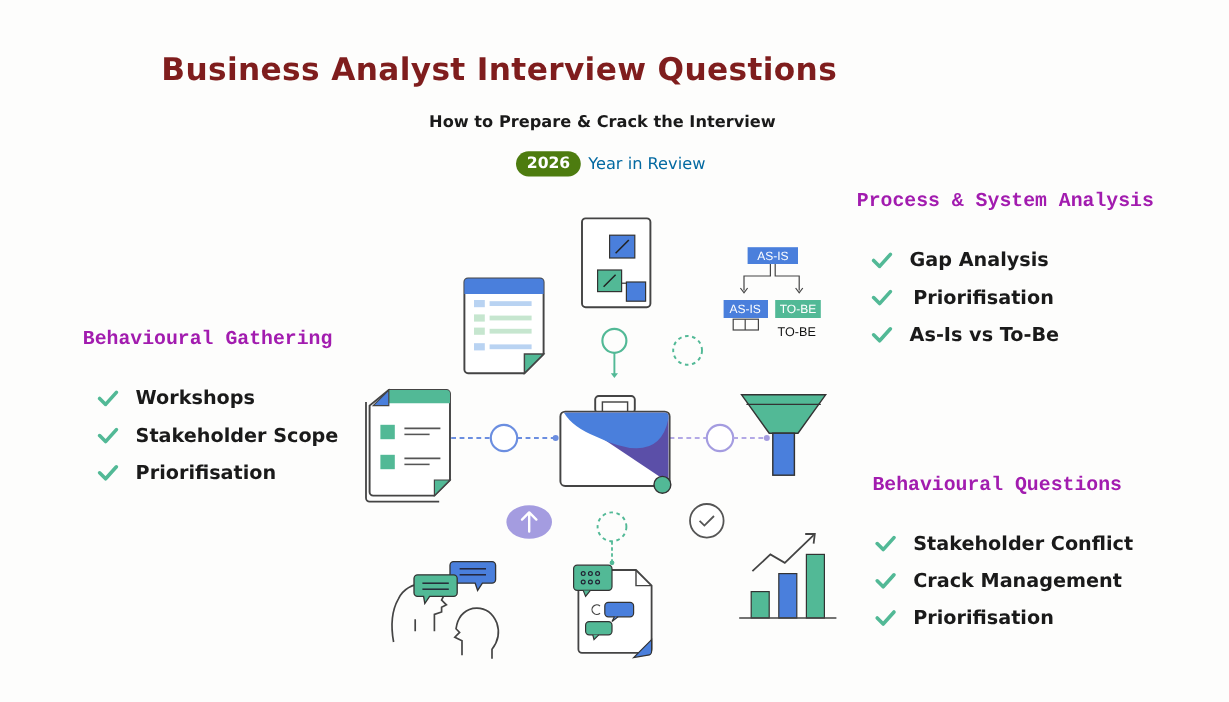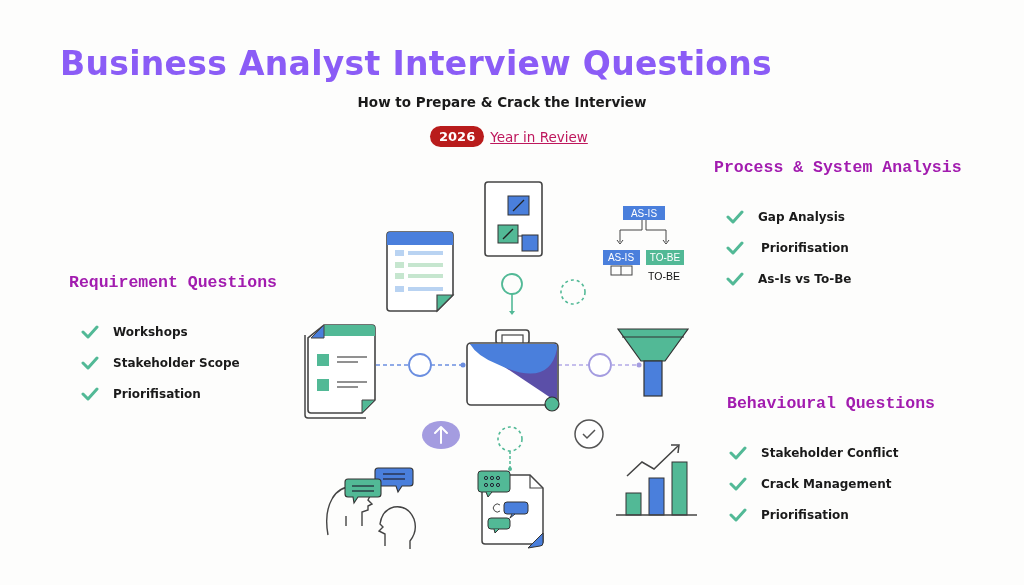--- a/index.html
+++ b/index.html
@@ -1,39 +1,39 @@
 <!DOCTYPE html>
 <html><head>
 <meta charset="utf-8">
 <style>
   html, body { margin:0; padding:0; }
   body { width:1024px; height:585px; background:#fdfdfc; position:relative; overflow:hidden; font-family:"DejaVu Sans", sans-serif; color:#1a1a1a; }
   .abs { position:absolute; }
-  .title { left:0; width:832px; top:44px; text-align:center; font-size:33px; font-weight:bold; color:#8b5cf6; letter-spacing:0.3px; }
+  .title { left:0; width:832px; top:44px; text-align:center; font-size:26px; font-weight:bold; color:#7f1d1d; letter-spacing:0.3px; }
   .subtitle { left:0; width:1004px; top:94px; text-align:center; font-size:13.5px; font-weight:bold; color:#1a1a1a; }
   .year-row { left:430px; top:126px; display:flex; align-items:center; gap:6px; }
-  .year-badge { background:#b91c1c; color:#fff; font-weight:bold; font-size:13px; padding:3px 9px; border-radius:12px; }
-  .year-text { font-size:13.5px; color:#be185d;text-decoration:underline; }
+  .year-badge { background:#4d7c0f; color:#fff; font-weight:bold; font-size:13px; padding:3px 9px; border-radius:12px; }
+  .year-text { font-size:13.5px; color:#0369a1; }
   .sec-title { font-size:16.5px; font-weight:bold; color:#a21caf; white-space:nowrap;font-family:Liberation Mono, monospace; }
   .list { list-style:none; margin:0; padding:0; }
-  .list li { display:flex; align-items:center; height:31px; font-size:12px; font-weight:bold; color:#1a1a1a; white-space:nowrap; }
+  .list li { display:flex; align-items:center; height:31px; font-size:16px; font-weight:bold; color:#1a1a1a; white-space:nowrap; }
   .check { width:18px; height:14px; margin-right:14px; flex:none; }
 </style>
 </head>
 <body>
 
 <div class="abs title">Business Analyst Interview Questions</div>
 <div class="abs subtitle">How to Prepare &amp; Crack the Interview</div>
 <div class="abs year-row">
   <span class="year-badge">2026</span>
   <span class="year-text">Year in Review</span>
 </div>
 
 <div class="abs" style="left:69px; top:273px;">
-  <div class="sec-title">Requirement Questions</div>
+  <div class="sec-title">Behavioural Gathering</div>
   <ul class="list" style="margin-top:24px; margin-left:12px;">
     <li>
         <svg class="check" viewBox="0 0 18 14">
           <path d="M2 7 L7 12 L16 2" fill="none" stroke="#52b996" stroke-width="3" stroke-linecap="round" stroke-linejoin="round"></path>
         </svg>
         <span>Workshops</span>
       </li>
     <li>
         <svg class="check" viewBox="0 0 18 14">
           <path d="M2 7 L7 12 L16 2" fill="none" stroke="#52b996" stroke-width="3" stroke-linecap="round" stroke-linejoin="round"></path>

